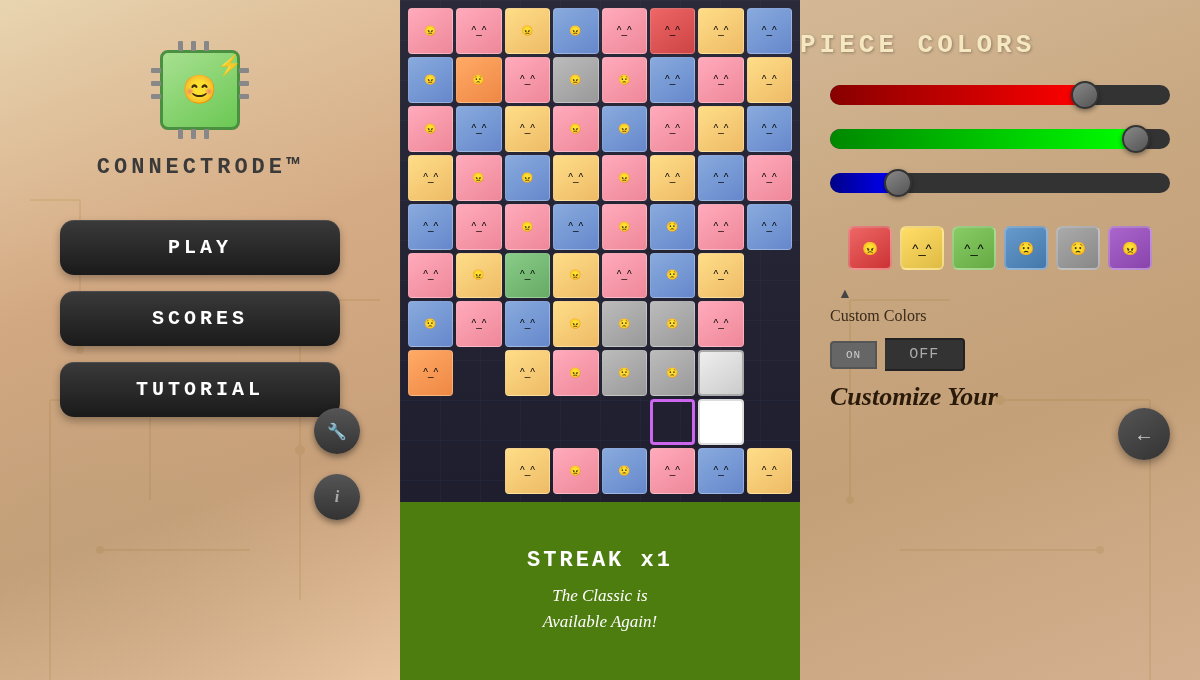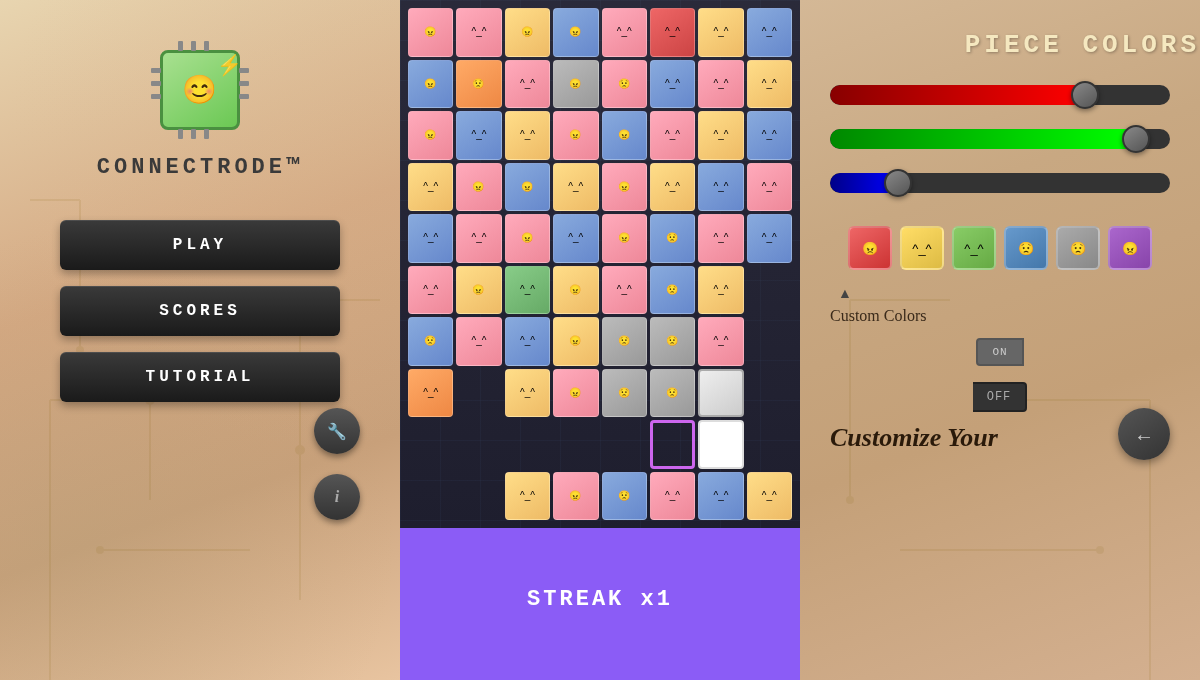--- a/index.html
+++ b/index.html
@@ -107,23 +107,23 @@
       margin-top: 40px;
       display: flex;
       flex-direction: column;
       gap: 16px;
       width: 280px;
     }
     .menu-btn {
       background: linear-gradient(180deg, #3a3a3a 0%, #1a1a1a 100%);
       color: #ffffff;
       border: none;
-      border-radius: 6px;
+      border-radius: 14px;
       padding: 16px 0;
-      font-size: 16px;
+      font-size: 20px;
       font-family: 'Courier New', monospace;
       font-weight: bold;
       letter-spacing: 4px;
       text-align: center;
       cursor: pointer;
       text-transform: uppercase;
       box-shadow: 0 4px 8px rgba(0,0,0,0.3), inset 0 1px 0 rgba(255,255,255,0.1);
     }
 
     .side-buttons {
@@ -241,24 +241,24 @@
     .piece.green { background: linear-gradient(145deg, #88cc88, #66aa66); }
     .piece.orange { background: linear-gradient(145deg, #ffaa66, #ee8844); }
     .piece.red { background: linear-gradient(145deg, #ee6666, #cc4444); }
     .piece.gray { background: linear-gradient(145deg, #bbbbbb, #999999); }
     .piece.white { background: linear-gradient(145deg, #eeeeee, #cccccc); border: 2px solid #aaa; }
     .piece.empty { background: transparent; border: none; }
     .piece.outline-purple { background: transparent; border: 3px solid #cc66ee; }
     .piece.white-bright { background: white; border: 2px solid #ddd; }
 
     .game-footer {
-      background: #8b5cf6;
+      background: #4d7c0f;
       padding: 12px;
       text-align: center;
-      height: 152px;
+      height: 178px;
       display: flex;
       flex-direction: column;
       align-items: center;
       justify-content: center;
     }
     .streak-text {
       color: white;
       font-family: 'Courier New', monospace;
       font-size: 22px;
       font-weight: bold;
@@ -283,31 +283,30 @@
       flex-direction: column;
       overflow: hidden;
     }
     #panel-colors::before {
       content: '';
       position: absolute;
       inset: 0;
       opacity: 0.1;
     }
     .colors-title {
-      text-align: right;
+      text-align: left;
       font-family: 'Courier New', monospace;
       font-size: 26px;
       font-weight: bold;
       letter-spacing: 4px;
       color: #f5e8c0;
       margin-top: 30px;
       text-shadow: 1px 1px 3px rgba(0,0,0,0.3);
       position: relative;
       z-index: 1;
-      padding-left: 12px;
     }
 
     .sliders-container {
       margin: 25px 30px 15px;
       display: flex;
       flex-direction: column;
       gap: 16px;
       position: relative;
       z-index: 1;
     }
@@ -383,45 +382,44 @@
     }
     .custom-colors-label {
       font-family: 'Georgia', serif;
       font-size: 16px;
       color: #3a2a1a;
     }
 
     .toggle-row {
       display: flex;
       align-items: center;
-      gap: 16px;
+      gap: 8px;
       margin: 8px 30px;
       position: relative;
       z-index: 1;
-      flex-direction: column;
     }
     .toggle-on {
       background: #666;
       color: #ccc;
       border: 2px solid #555;
       padding: 6px 14px;
       font-family: 'Courier New', monospace;
       font-size: 11px;
       letter-spacing: 1px;
       cursor: pointer;
       border-radius: 4px 0 0 4px;
     }
     .toggle-off {
       background: #333;
       color: #aaa;
       border: 2px solid #222;
       border-left: none;
-      padding: 6px 14px;
+      padding: 6px 24px;
       font-family: 'Courier New', monospace;
-      font-size: 12px;
+      font-size: 15px;
       letter-spacing: 1px;
       cursor: pointer;
       border-radius: 0 4px 4px 0;
     }
     .back-btn {
       width: 52px;
       height: 52px;
       background: linear-gradient(145deg, #555, #333);
       border-radius: 50%;
       display: flex;
@@ -754,20 +752,24 @@
           <span class="piece-face">^_^</span>
         </div>
       <div class="piece yellow">
           <span class="piece-face">^_^</span>
         </div>
     </div>
   </div>
 
   <div class="game-footer">
     <div class="streak-text">STREAK x1</div>
+    <div class="footer-message">
+      <span>The Classic is</span><br>
+      <span>Available Again!</span>
+    </div>
   </div>
 </div>
 
 <div id="panel-colors">
 
   <div class="circuit-deco" style="bottom:0;right:0;width:100%;height:100%;">
     <svg viewBox="0 0 400 680" xmlns="http://www.w3.org/2000/svg">
       <line x1="350" y1="400" x2="350" y2="680" stroke="#8B6914" stroke-width="2"></line>
       <line x1="200" y1="400" x2="350" y2="400" stroke="#8B6914" stroke-width="2"></line>
       <circle cx="200" cy="400" r="5" fill="#8B6914"></circle>

